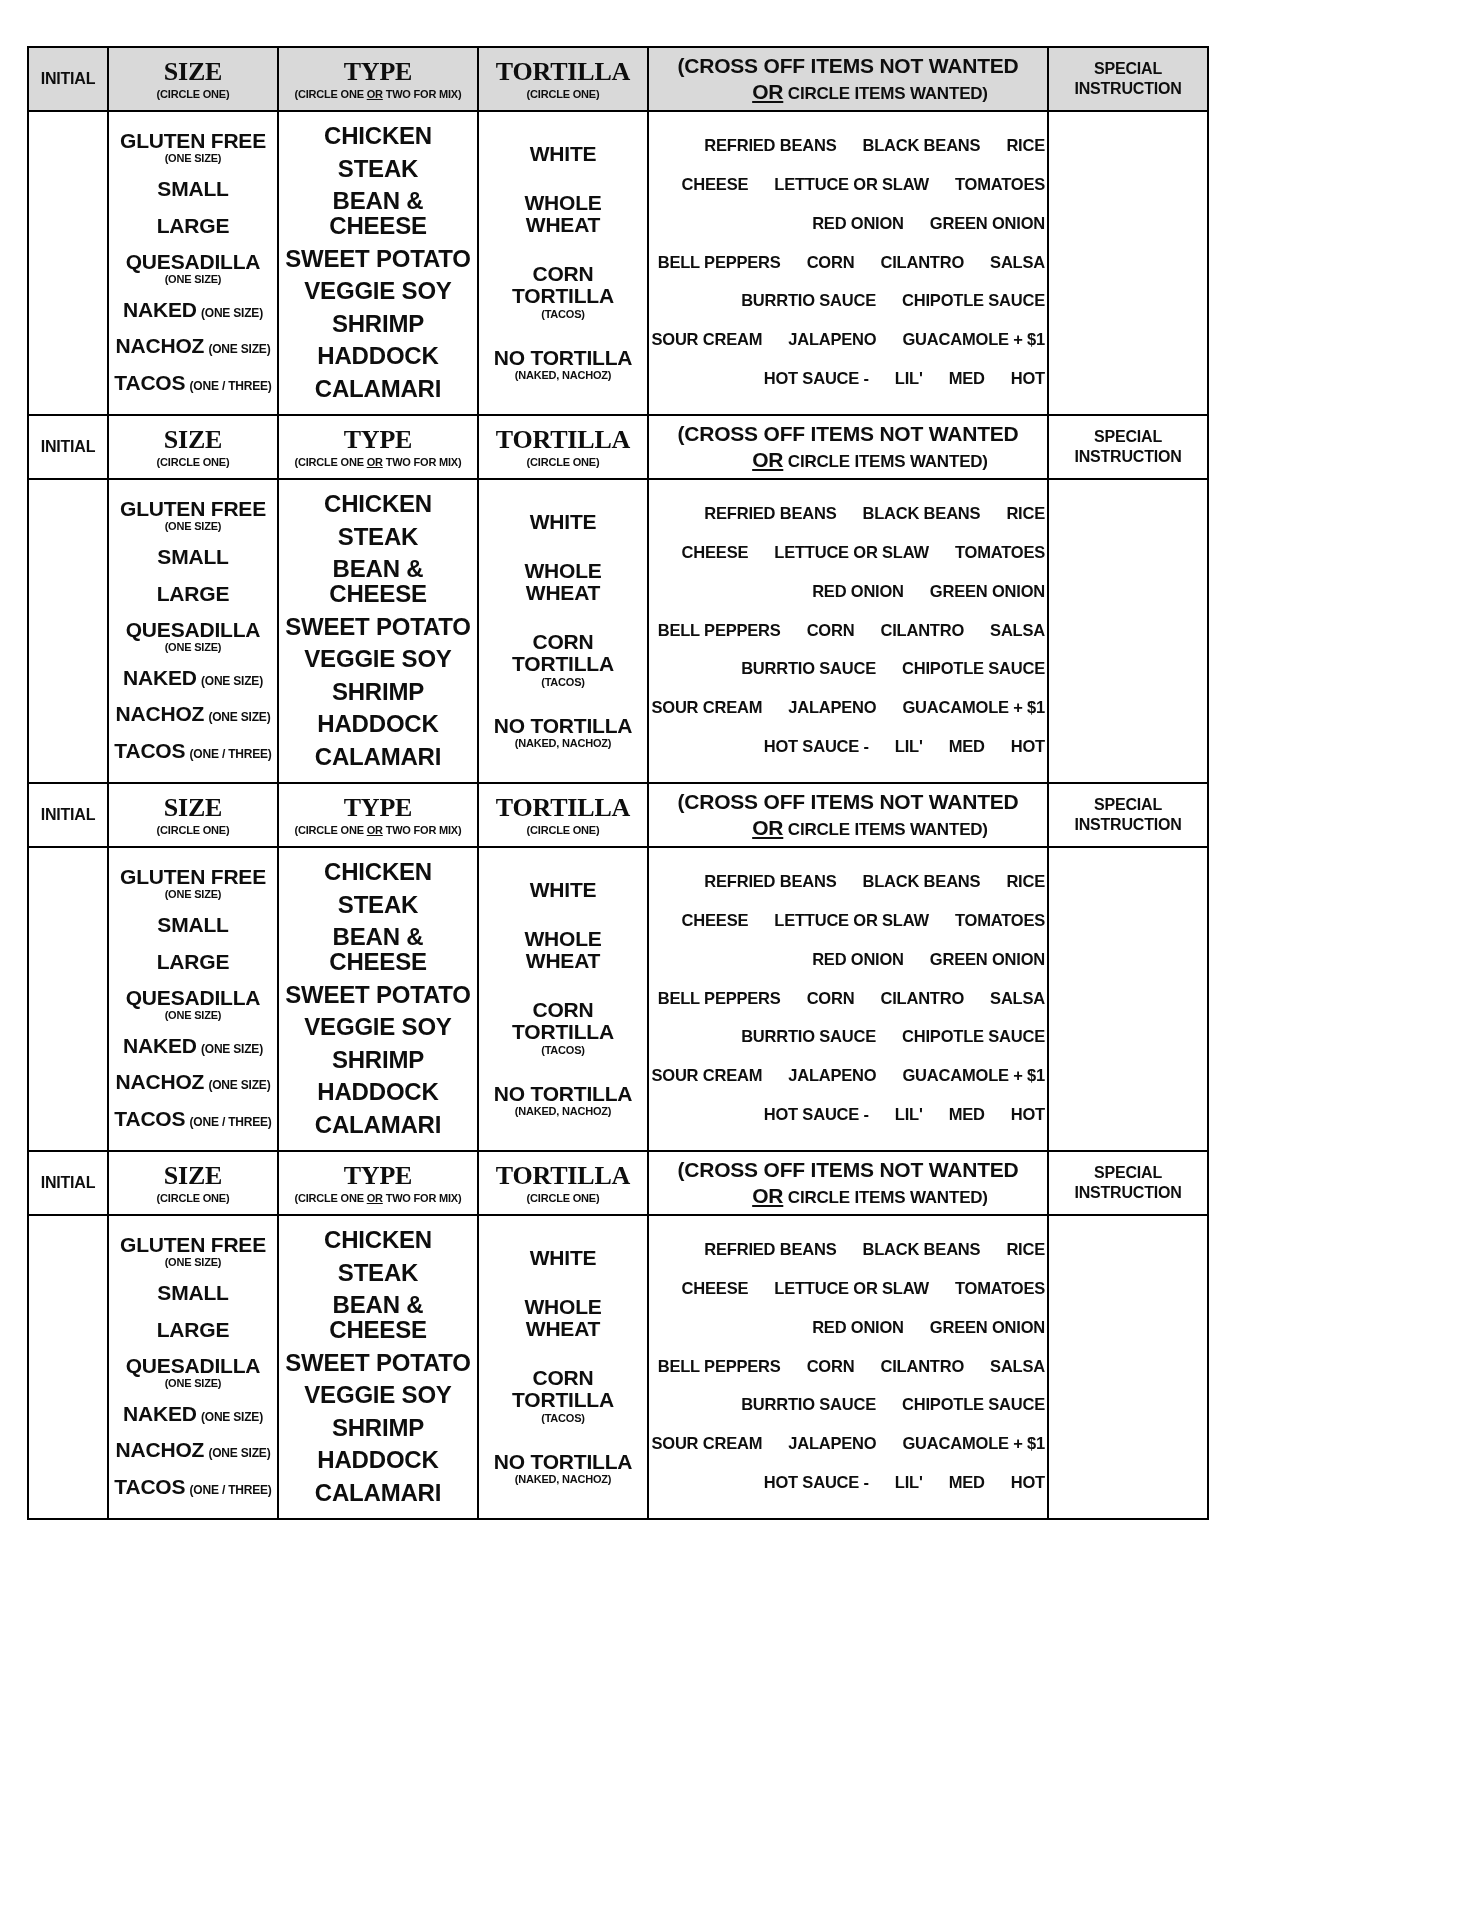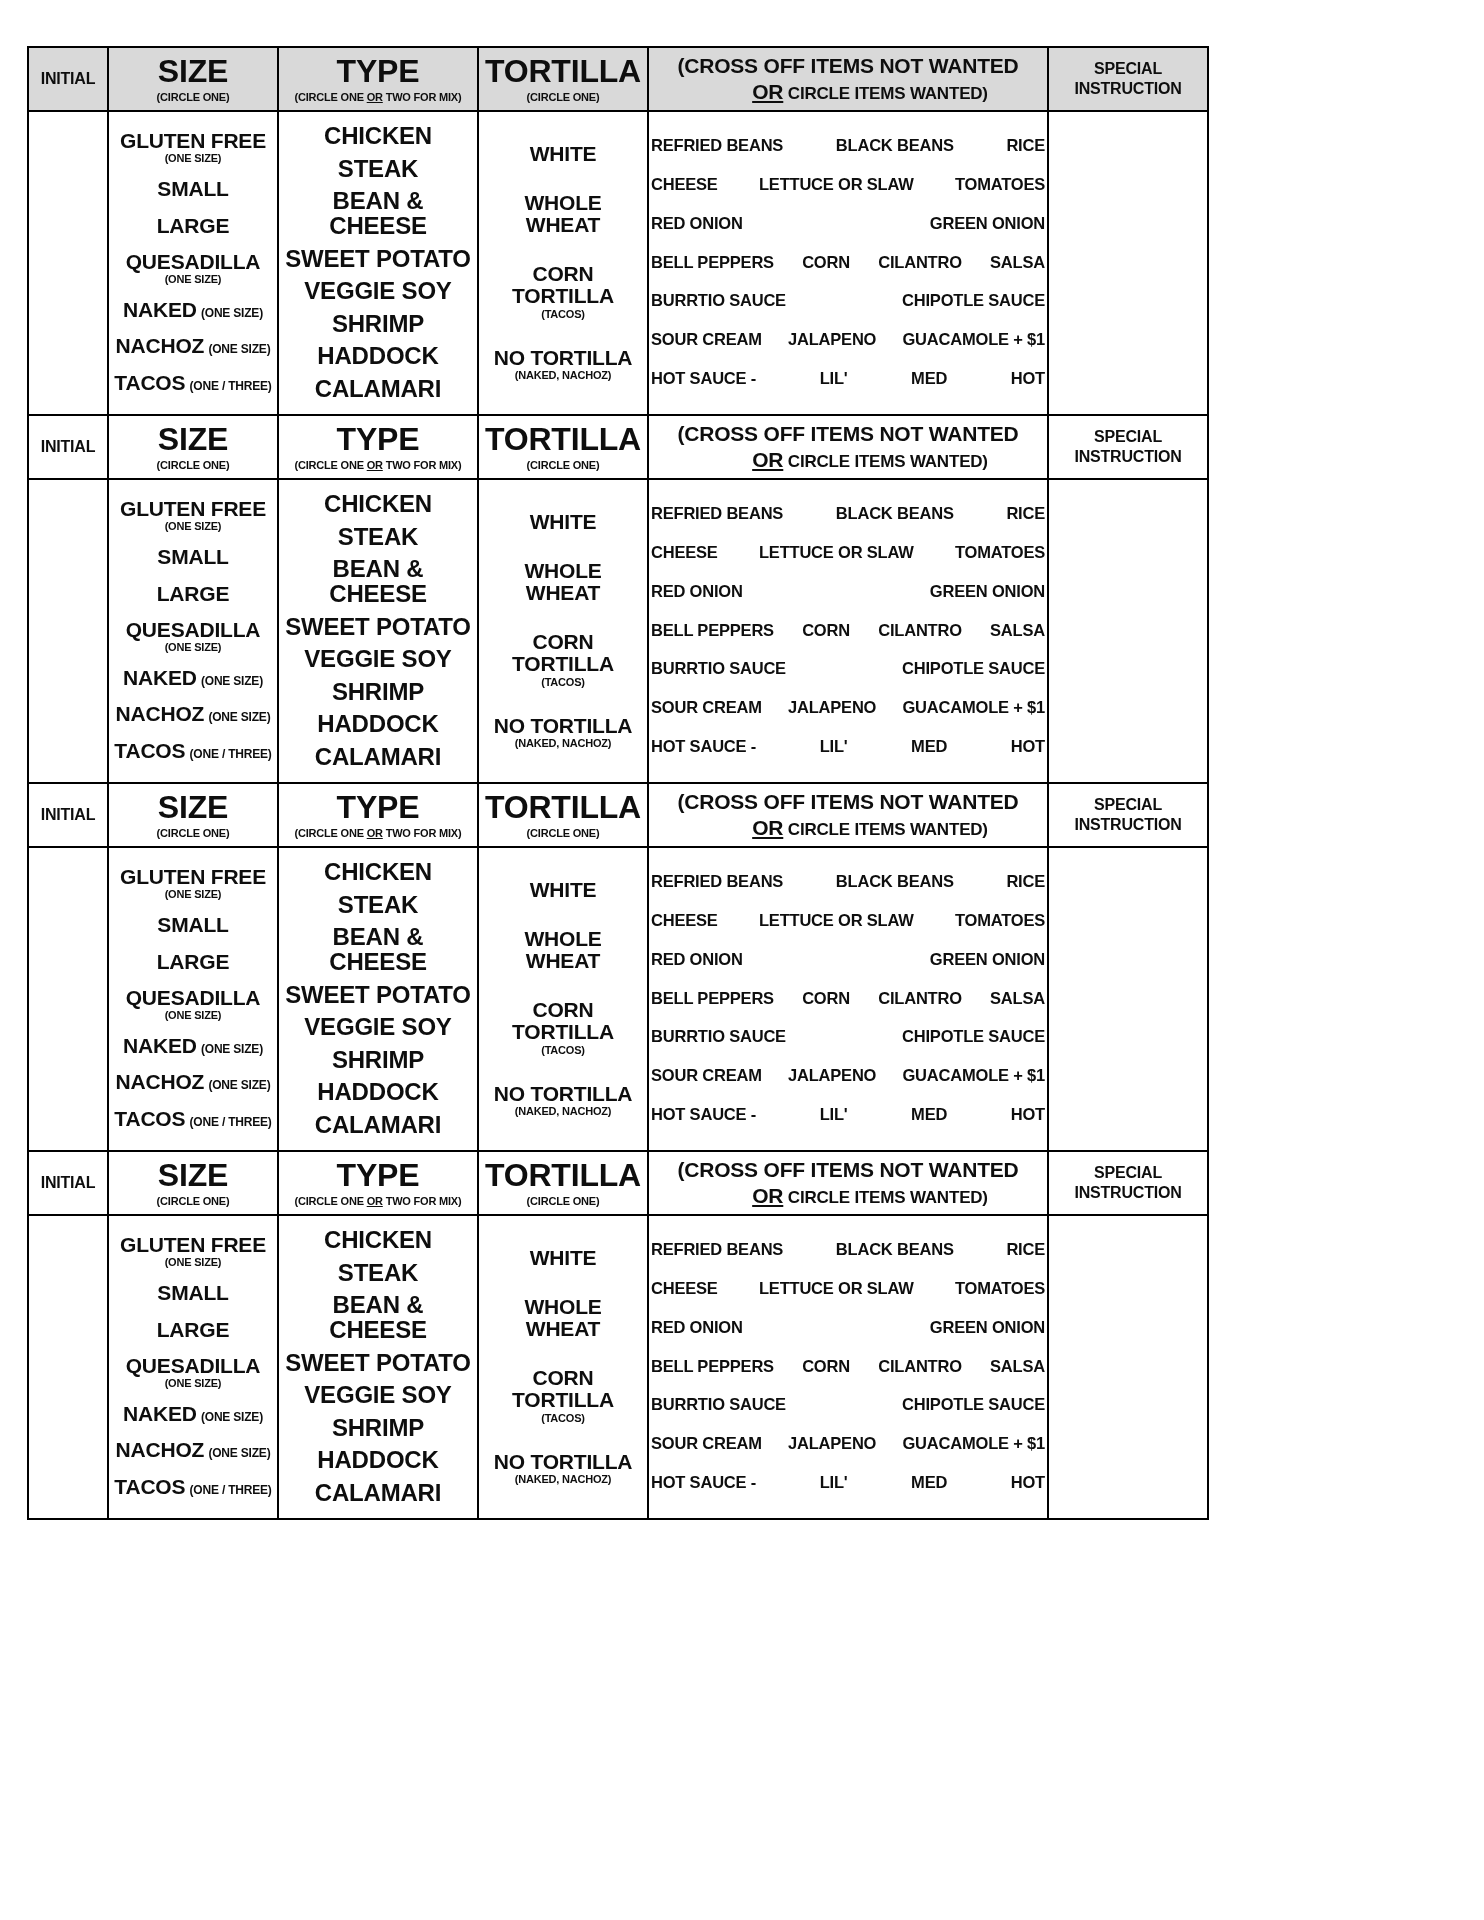--- a/index.html
+++ b/index.html
@@ -21,21 +21,21 @@
   td {
     border: 2.5px solid #000;
     text-align: center;
     vertical-align: middle;
     padding: 0;
   }
   tr.hdr td { height: 64px; }
   tbody:first-of-type tr.hdr td { background: #d9d9d9; }
   tr.bd td { height: 304px; vertical-align: top; }
 
-  .hd-big   { font-size: 32px; line-height: 1.05; }
+  .hd-big   { font-size: 26px; line-height: 1.05; font-family: Liberation Serif, serif; }
   .hd-sub   { font-size: 11px; margin-top: 2px; }
   .hd-small { font-size: 16px; line-height: 1.25; }
   .hd-top1  { font-size: 21px; line-height: 1.2; }
   .hd-top2  { font-size: 17px; line-height: 1.2; margin-top: 1px; padding-left: 44px; }
   .or       { text-decoration: underline; }
   .big-or   { font-size: 21px; }
 
   .vwrap {
     height: 300px;
     display: flex;
@@ -45,21 +45,21 @@
     padding: 4px 2px;
   }
   .opt { line-height: 1.05; }
   .opt-name { font-size: 21px; line-height: 1.05; }
   .opt-note { font-size: 11px; line-height: 1.1; }
   .opt-note-inline { font-size: 12px; }
   .topt { font-size: 24px; line-height: 1.05; }
 
   .tline {
     display: flex;
-    justify-content: space-between;
+    justify-content: flex-end;
     gap: 26px;
     width: 100%;
   }
   .titem { font-size: 16.5px; white-space: nowrap; }
 </style>
 </head>
 <body>
 
 <table class="form" id="form-table">
   <colgroup>

